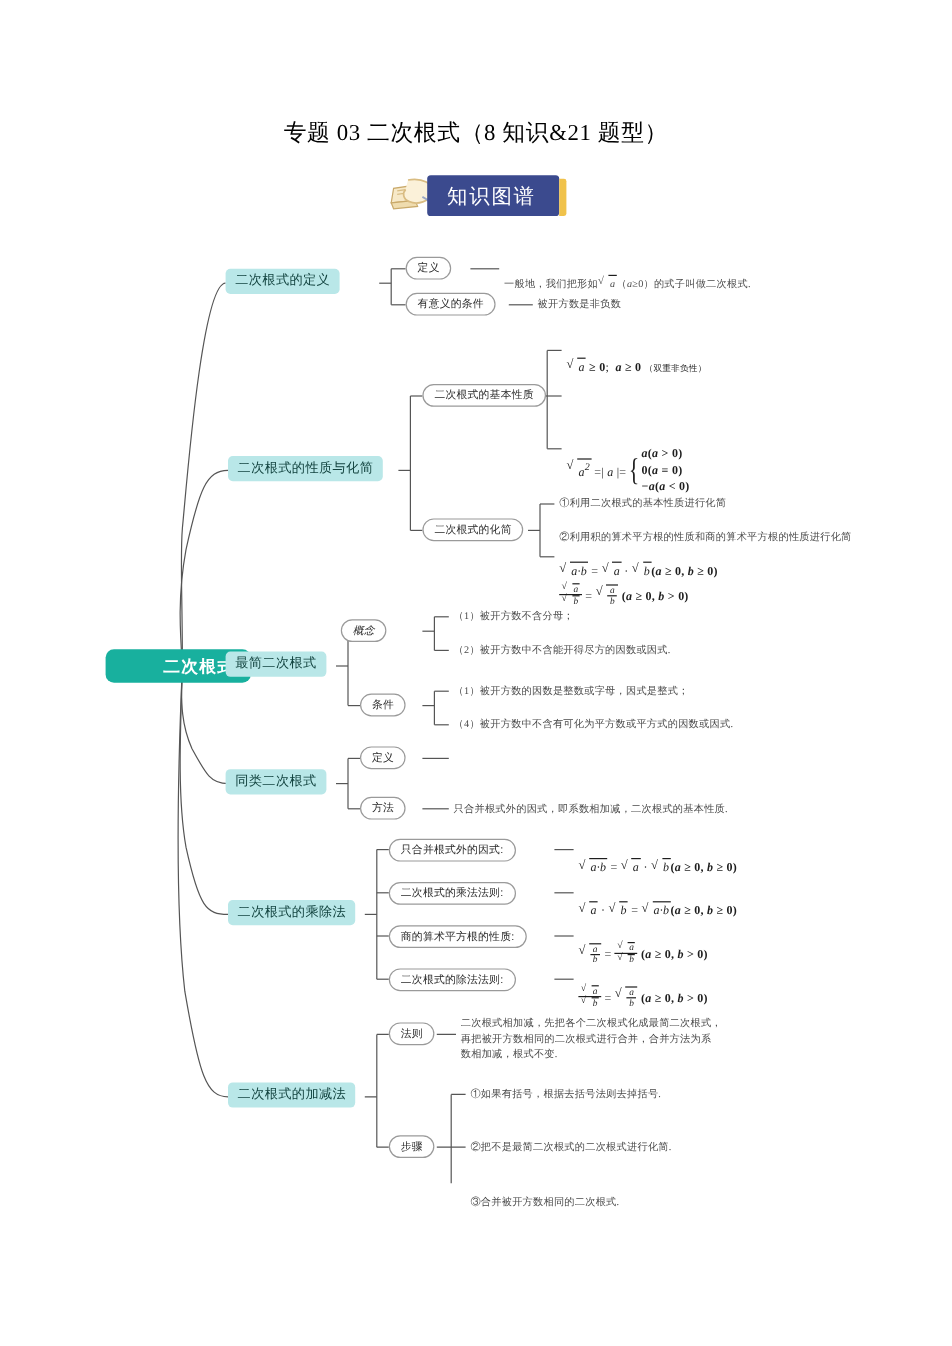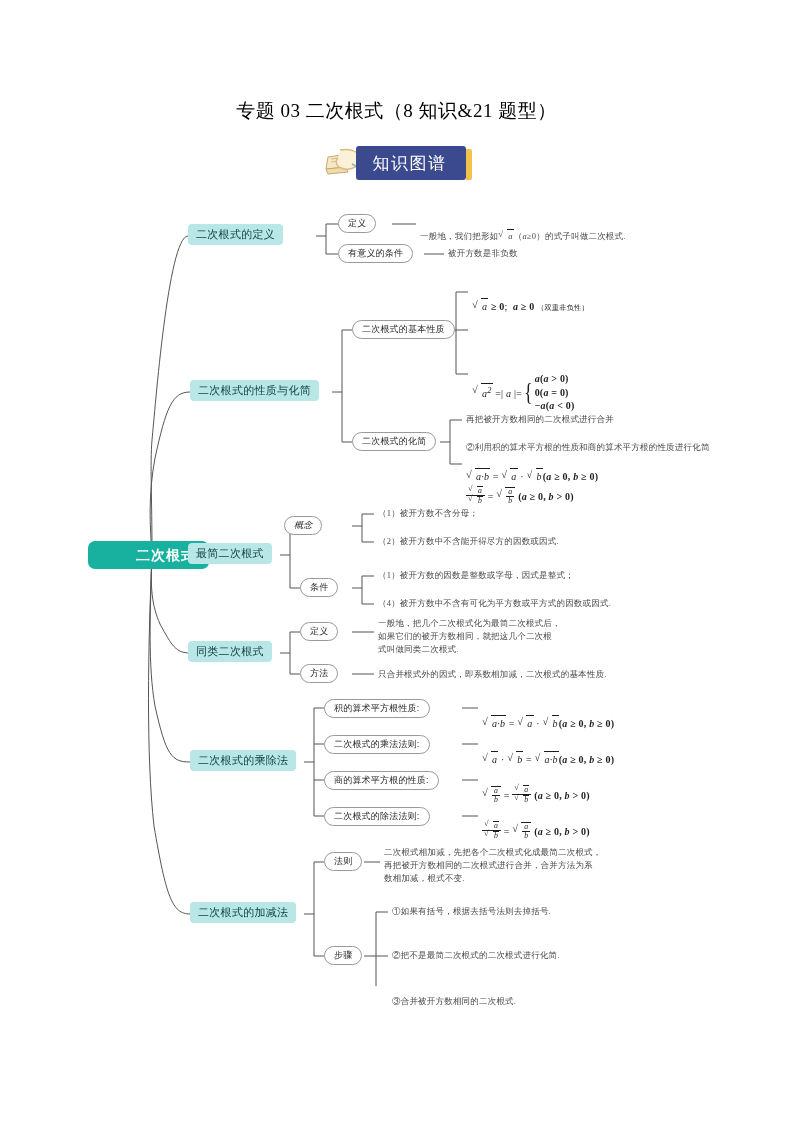--- a/index.html
+++ b/index.html
@@ -219,21 +219,21 @@
         <span><span class="sqrt"><span class="rad"><span class="ital">a</span><sup>2</sup></span></span> =| <span class="ital">a</span> |=</span>
         <span class="brace">{</span>
         <span class="cases">
           <span class="mrow"><b><span class="ital">a</span>(<span class="ital">a</span> &gt; 0)</b></span>
           <span class="mrow"><b>0(<span class="ital">a</span> = 0)</b></span>
           <span class="mrow"><b>−<span class="ital">a</span>(<span class="ital">a</span> &lt; 0)</b></span>
         </span>
       </span>
     </div>
 
-    <div class="node leaf" style="left:466px;top:217px;">再把被开方数相同的二次根式进行合并</div>
+    <div class="node leaf" style="left:466px;top:217px;">①利用二次根式的基本性质进行化简</div>
     <div class="node leaf" style="left:466px;top:245px;">②利用积的算术平方根的性质和商的算术平方根的性质进行化简</div>
     <div class="node leaf math" style="left:466px;top:256px;">
       <span class="mrow"><span class="sqrt"><span class="rad"><span class="ital">a</span>·<span class="ital">b</span></span></span> = <span class="sqrt"><span class="rad">a</span></span> · <span class="sqrt"><span class="rad">b</span></span><b>(<span class="ital">a</span> ≥ 0, <span class="ital">b</span> ≥ 0)</b></span>
     </div>
     <div class="node leaf math" style="left:466px;top:274px;">
       <span class="mrow">
         <span class="frac"><span class="num"><span class="sqrt"><span class="rad">a</span></span></span><span class="den"><span class="sqrt"><span class="rad">b</span></span></span></span>
         = <span class="sqrt"><span class="rad"><span class="frac"><span class="num"><span class="ital">a</span></span><span class="den"><span class="ital">b</span></span></span></span></span>
         <b>(<span class="ital">a</span> ≥ 0, <span class="ital">b</span> &gt; 0)</b>
       </span>
@@ -245,27 +245,24 @@
 
     <div class="node leaf" style="left:378px;top:311px;">（1）被开方数不含分母；</div>
     <div class="node leaf" style="left:378px;top:339px;">（2）被开方数中不含能开得尽方的因数或因式.</div>
     <div class="node leaf" style="left:378px;top:373px;">（1）被开方数的因数是整数或字母，因式是整式；</div>
     <div class="node leaf" style="left:378px;top:401px;">（4）被开方数中不含有可化为平方数或平方式的因数或因式.</div>
 
     <div class="node branch" style="left:188px;top:445px;">同类二次根式</div>
     <div class="node pill" style="left:300px;top:426px;">定义</div>
     <div class="node pill" style="left:300px;top:468px;">方法</div>
 
-    <div class="node leaf" style="left:378px;top:421px;">一般地，把几个二次根式化为最简二次根式后，
-如果它们的被开方数相同，就把这几个二次根
-式叫做同类二次根式.</div>
     <div class="node leaf" style="left:378px;top:472px;">只合并根式外的因式，即系数相加减，二次根式的基本性质.</div>
 
     <div class="node branch" style="left:190px;top:554px;">二次根式的乘除法</div>
-    <div class="node pill" style="left:324px;top:503px;">积的算术平方根性质:</div>
+    <div class="node pill" style="left:324px;top:503px;">只合并根式外的因式:</div>
     <div class="node pill" style="left:324px;top:539px;">二次根式的乘法法则:</div>
     <div class="node pill" style="left:324px;top:575px;">商的算术平方根的性质:</div>
     <div class="node pill" style="left:324px;top:611px;">二次根式的除法法则:</div>
 
     <div class="node leaf math" style="left:482px;top:503px;">
       <span class="mrow"><span class="sqrt"><span class="rad"><span class="ital">a</span>·<span class="ital">b</span></span></span> = <span class="sqrt"><span class="rad">a</span></span> · <span class="sqrt"><span class="rad">b</span></span><b>(<span class="ital">a</span> ≥ 0, <span class="ital">b</span> ≥ 0)</b></span>
     </div>
     <div class="node leaf math" style="left:482px;top:539px;">
       <span class="mrow"><span class="sqrt"><span class="rad">a</span></span> · <span class="sqrt"><span class="rad">b</span></span> = <span class="sqrt"><span class="rad"><span class="ital">a</span>·<span class="ital">b</span></span></span><b>(<span class="ital">a</span> ≥ 0, <span class="ital">b</span> ≥ 0)</b></span>
     </div>

